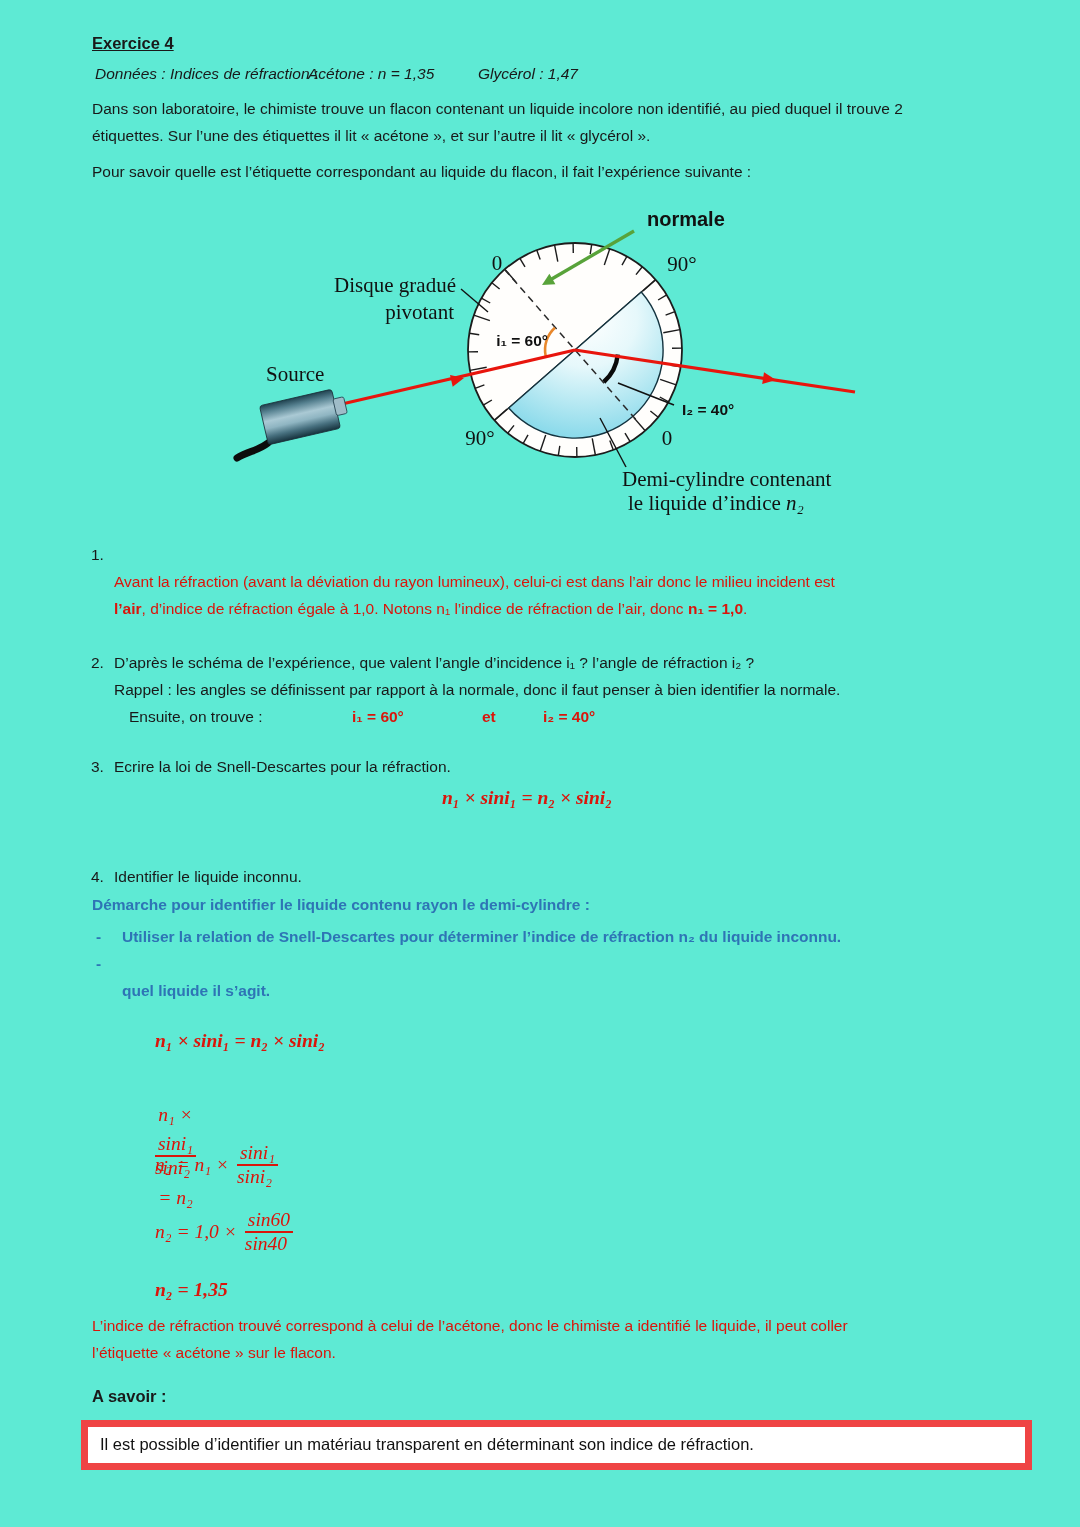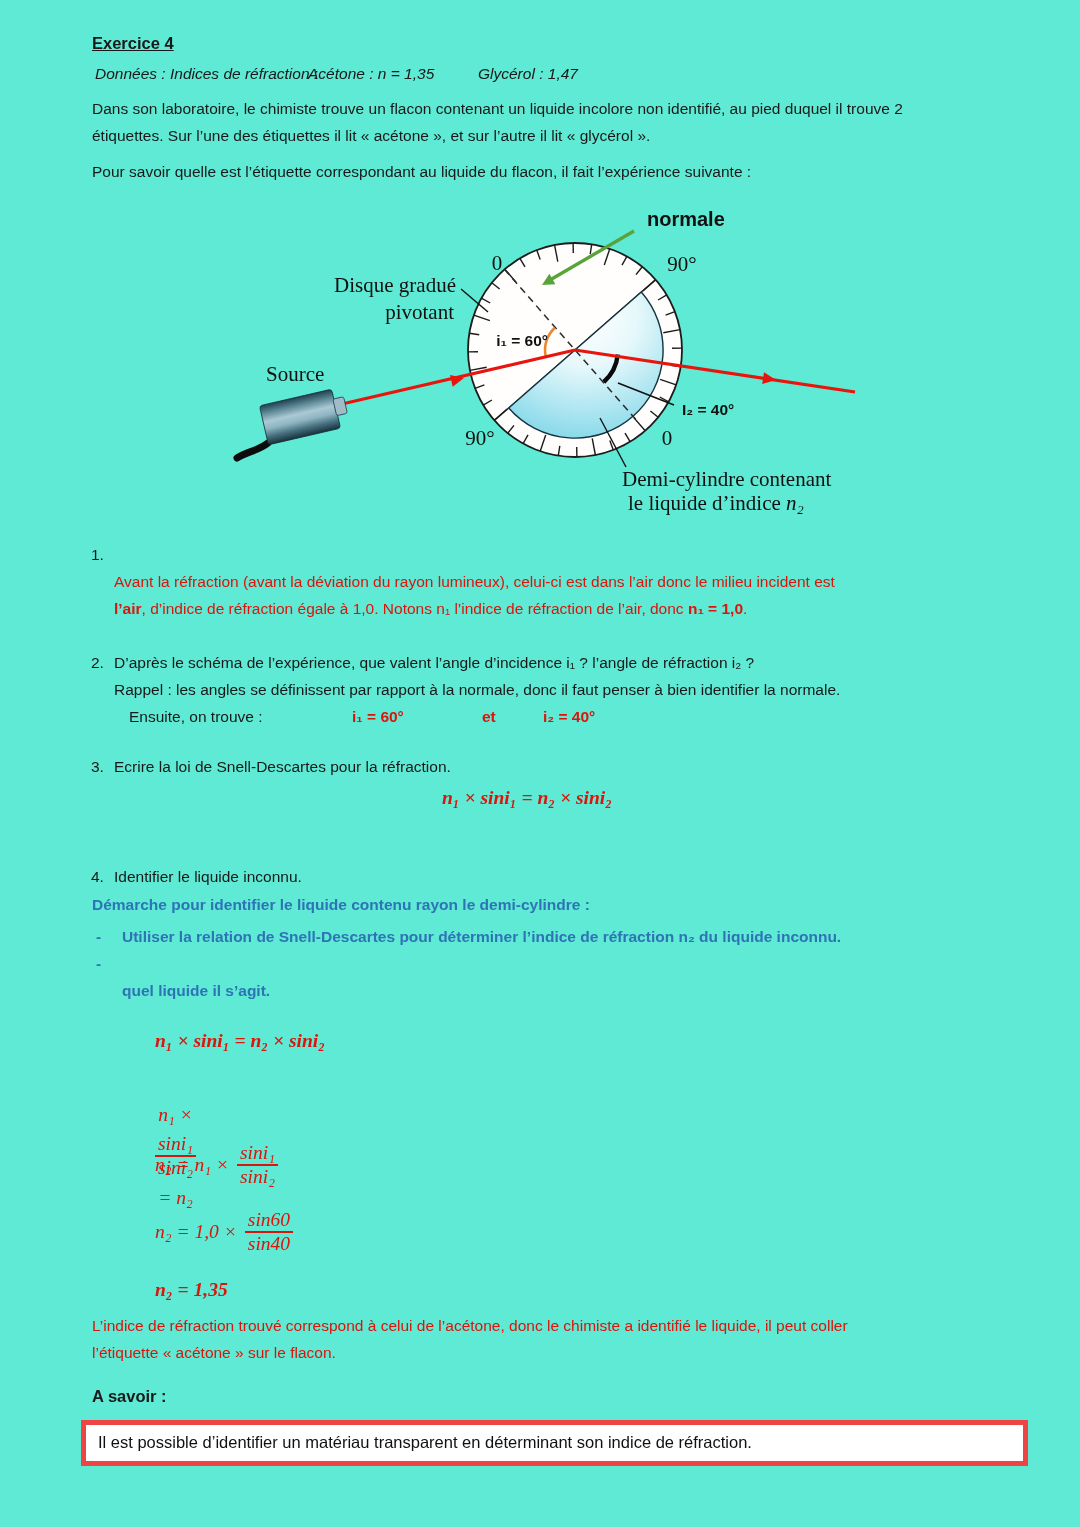--- a/index.html
+++ b/index.html
@@ -7,24 +7,24 @@
         font-family:"Liberation Sans","DejaVu Sans",sans-serif;}
   .t{position:absolute;white-space:nowrap;font-size:15.5px;color:#191919;line-height:1.25;
      font-family:"Liberation Sans","DejaVu Sans",sans-serif;}
   .b{font-weight:700;}
   .i{font-style:italic;}
   .red{color:#da150b;}
   .blue{color:#2e74b5;font-weight:700;}
   .title{font-size:16.5px;font-weight:700;text-decoration:underline;}
   .math{position:absolute;display:flex;align-items:center;gap:8px;color:#da150b;
         font-family:"Liberation Serif","DejaVu Serif",serif;font-size:19.5px;font-style:italic;white-space:nowrap;}
-  .frac{display:inline-flex;flex-direction:column;align-items:center;line-height:1.05;}
+  .frac{display:inline-flex;flex-direction:column;align-items:flex-start;line-height:1.05;}
   .fnum{border-bottom:2px solid #da150b;padding:0 3px 1px;}
   .fden{padding-top:1px;}
-  .asavoir-box{position:absolute;left:81px;top:1420px;width:925px;border:5px solid #ef4444;
+  .asavoir-box{position:absolute;left:81px;top:1420px;width:925px;border:7px solid #ef4444;
                background:#fff;padding:8px 0 9px 12px;}
   .asavoir-box .bt{font-size:16.5px;color:#111;}
   svg text{font-family:"Liberation Serif","DejaVu Serif",serif;fill:#111;}
   svg .sans{font-family:"Liberation Sans","DejaVu Sans",sans-serif;}
 </style>
 </head>
 <body>
 
 <div class="page">
 

